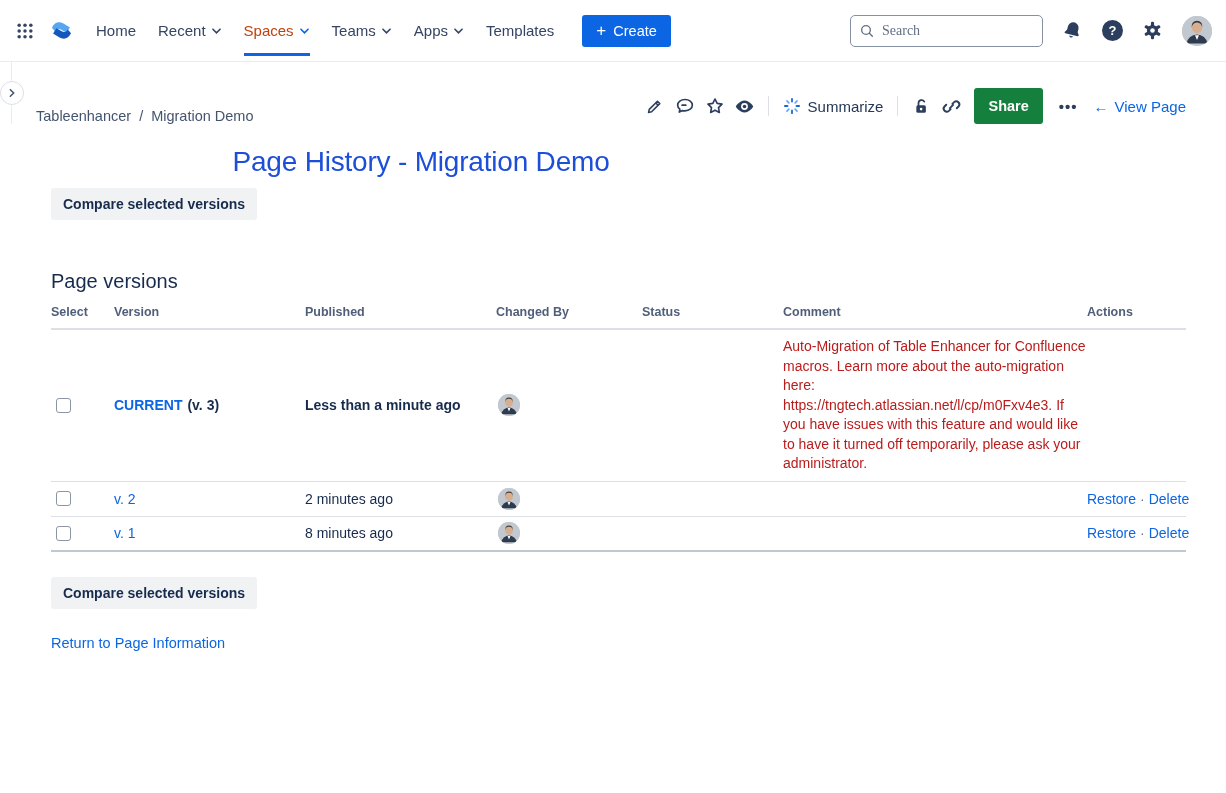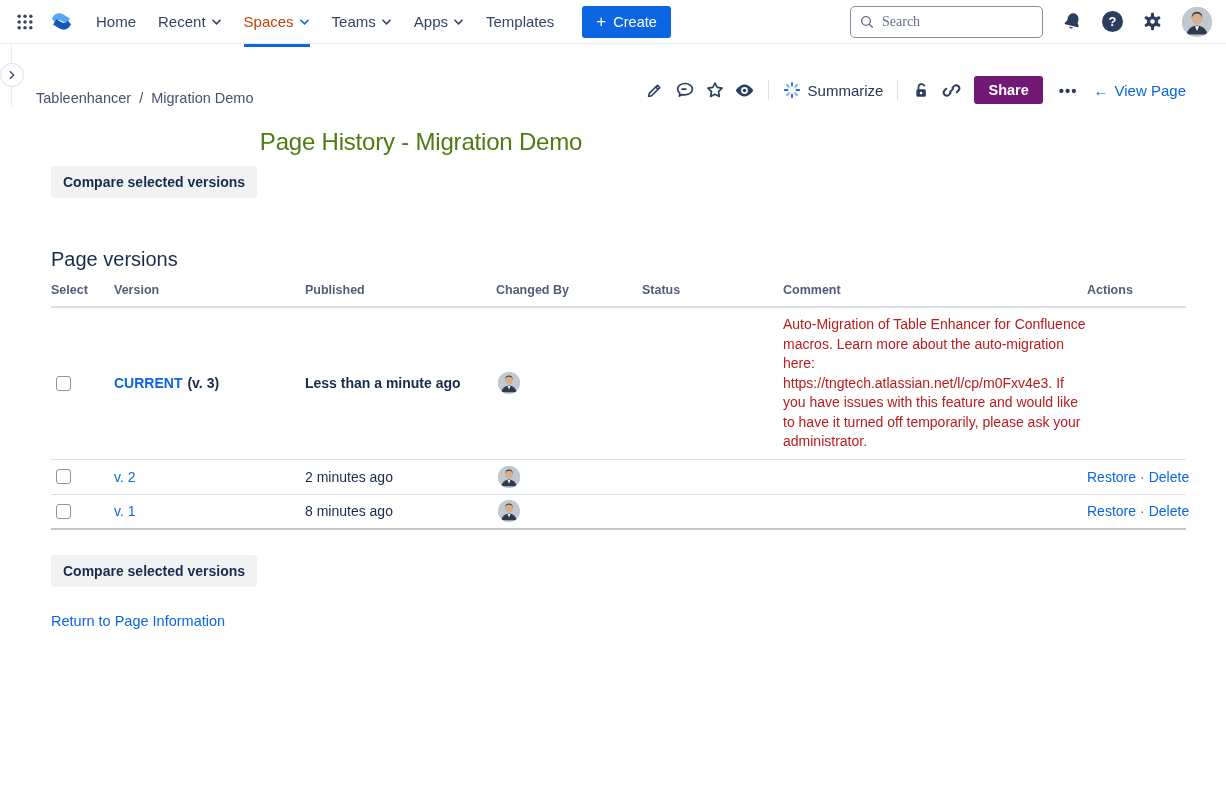--- a/index.html
+++ b/index.html
@@ -2,21 +2,21 @@
 <html><head>
 <meta charset="utf-8">
 <style>
   * { box-sizing: border-box; margin: 0; padding: 0; }
   html, body { width: 1226px; height: 793px; overflow: hidden; background: #fff; }
   body { font-family: "Liberation Sans", sans-serif; color: #172B4D; position: relative; }
   a { text-decoration: none; cursor: pointer; }
   button { font-family: inherit; cursor: pointer; }
 
   
-  .topnav { height: 44px; display: flex; align-items: center; padding: 0 14px 0 10px;
+  .topnav { height: 62px; display: flex; align-items: center; padding: 0 14px 0 10px;
             border-bottom: 1px solid #EBECF0; }
   .appswitcher { width: 30px; height: 30px; display: flex; align-items: center; justify-content: center;
                  color: #344563; border-radius: 4px; }
   .product-logo { width: 30px; height: 30px; display: flex; align-items: center; justify-content: center; margin-left: 6px; }
   .nav-items { display: flex; align-items: stretch; height: 50px; margin-left: 20px; gap: 22px; }
   .nav-item { display: flex; align-items: center; gap: 5px; font-size: 15px; font-weight: 500;
               color: #344563; cursor: pointer; }
   .nav-item .chev { display: flex; color: #344563; }
   .nav-item.active { color: #c2410c; box-shadow: inset 0 -3px 0 #0C66E4; }
   .nav-item.active .chev { color: #0C66E4; }
@@ -45,30 +45,30 @@
                 width: 24px; height: 24px; border-radius: 50%; border: 1px solid #DCDFE4; background: #fff;
                 color: #44546F; display: flex; align-items: center; justify-content: center; cursor: pointer; }
   .crumbs { margin-left: 36px; display: flex; align-items: center; gap: 8px; font-size: 14.5px; color: #44546F; }
   .crumbs a { color: #44546F; }
   .page-toolbar { margin-left: auto; display: flex; align-items: center; }
   .tool-icon { width: 30px; height: 32px; display: flex; align-items: center; justify-content: center;
                color: #2C3E5D; cursor: pointer; }
   .tb-divider { width: 1px; height: 20px; background: #DCDFE4; margin: 0 8px; }
   .summarize { display: flex; align-items: center; gap: 7px; padding: 0 6px; cursor: pointer;
                font-size: 15px; font-weight: 500; color: #253858; }
-  .btn-share { height: 28px; padding: 0 14px; border: none; border-radius: 3px; background: #701a75;
+  .btn-share { height: 36px; padding: 0 14px; border: none; border-radius: 3px; background: #15803d;
                color: #fff; font-size: 14.5px; font-weight: 600; margin: 0 12px 0 8px; }
   .more-btn { color: #2C3E5D; font-size: 15px; font-weight: 700; letter-spacing: 1px; cursor: pointer;
               padding: 0 4px; }
   .view-page { display: flex; align-items: center; gap: 6px; color: #0C66E4; font-size: 15px; margin-left: 12px; }
 
   
   .main { padding: 0 40px 0 51px; }
   .title-wrap { width: 740px; text-align: center; margin-top: 22px; }
-  .page-title { font-size: 24px; font-weight: 500; color: #4d7c0f; letter-spacing: -0.2px; }
+  .page-title { font-size: 28px; font-weight: 500; color: #1d4ed8; letter-spacing: -0.2px; }
   .hint { margin: 100px 0 0 11px; font-size: 13px; color: #172B4D; }
   .btn-gray { margin-top: 10px; height: 32px; padding: 0 12px; border: none; border-radius: 3px;
               background: #F1F2F4; color: #172B4D; font-size: 14px; font-weight: 600; }
   .section-heading { margin-top: 50px; font-size: 20px; font-weight: 500; color: #172B4D; }
 
   
   .vtable { margin-top: 12px; }
   .vt-grid { display: grid; grid-template-columns: 63px 191px 191px 146px 141px 304px minmax(0,1fr);
              align-items: center; }
   .vt-head { color: #505F79; font-size: 12.5px; font-weight: 700; padding-bottom: 9px;

